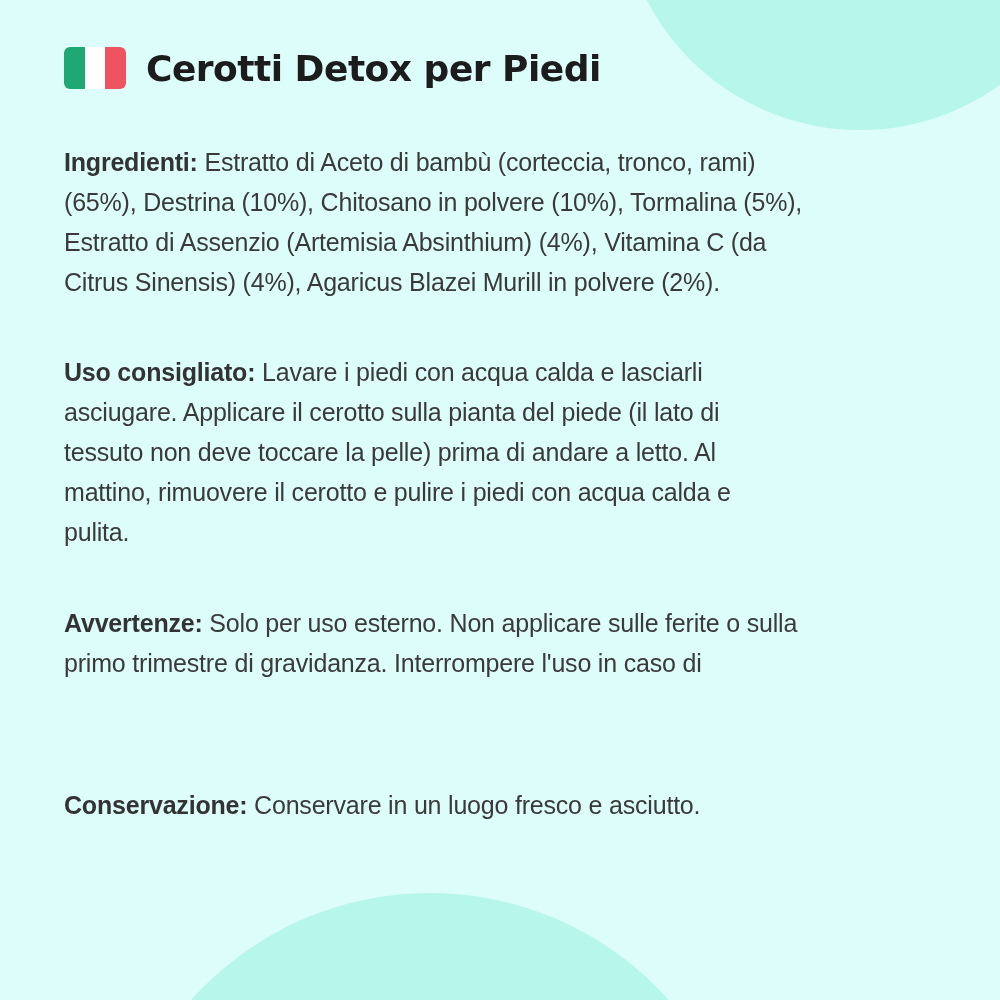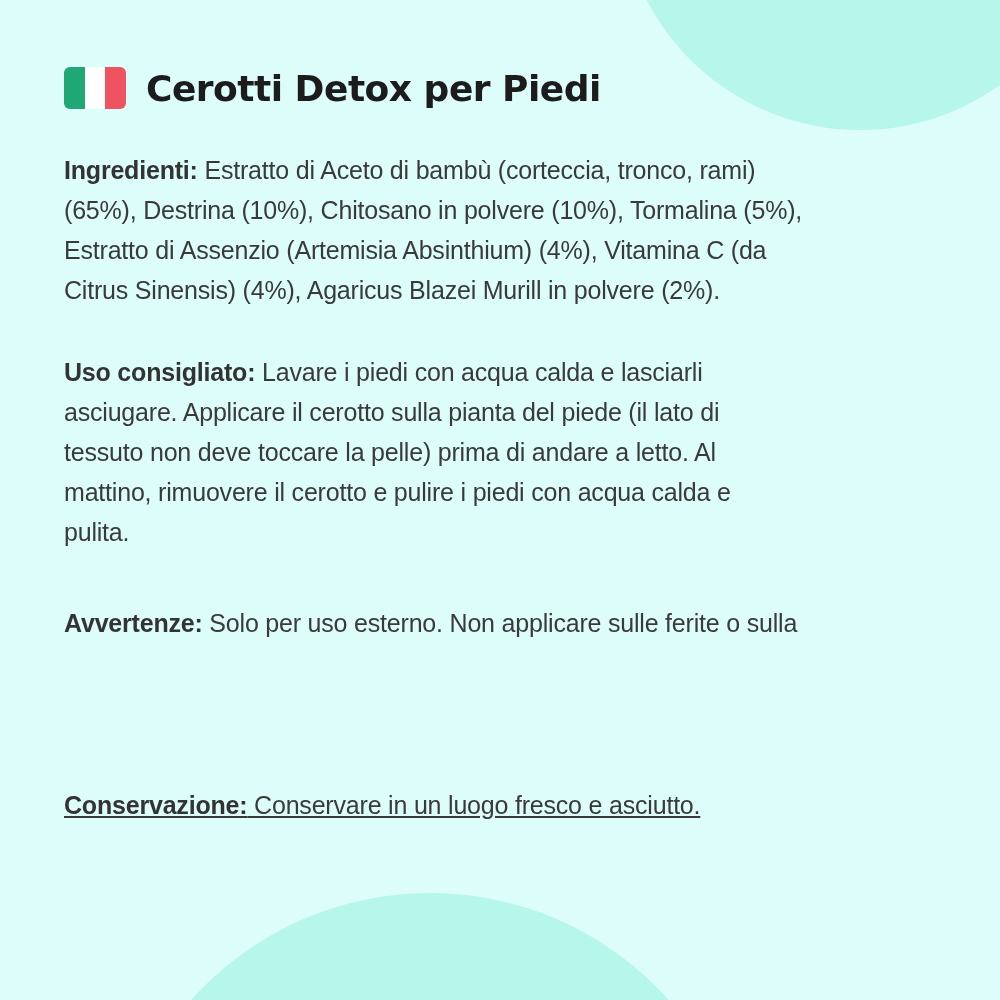--- a/index.html
+++ b/index.html
@@ -32,21 +32,20 @@
       left: 110px;
       top: 893px;
     }
     .header {
       position: absolute;
       left: 64px;
       top: 40px;
       display: flex;
       align-items: center;
       height: 56px;
-      margin-top: 20px;
     }
     .flag {
       width: 62px;
       height: 42px;
       border-radius: 6px;
       overflow: hidden;
       display: flex;
       margin-right: 20px;
     }
     .flag span { flex: 1; display: block; }
@@ -63,24 +62,24 @@
       width: 880px;
       font-size: 25px;
       line-height: 40px;
       letter-spacing: -0.2px;
     }
     .section .label {
       font-weight: bold;
       color: #333;
     }
     .line { display: block; white-space: nowrap; }
-    #sec-ingredienti { top: 150px; }
+    #sec-ingredienti { top: 142px; }
     #sec-uso { top: 352px; }
     #sec-avvertenze { top: 558px; margin-top: 45px; }
-    #sec-conservazione { top: 785px; text-decoration: underline; }
+    #sec-conservazione { top: 785px; }
   </style>
 </head>
 <body>
 
 <div class="blob blob-top"></div>
 <div class="blob blob-bottom"></div>
 
 <div class="header">
   <div class="flag">
     <span style="background:#1fa774"></span>
@@ -100,17 +99,18 @@
 <div class="section" id="sec-uso">
   <span class="line"><span class="label">Uso consigliato:</span><span> Lavare i piedi con acqua calda e lasciarli</span></span>
   <span class="line">asciugare. Applicare il cerotto sulla pianta del piede (il lato di</span>
   <span class="line">tessuto non deve toccare la pelle) prima di andare a letto. Al</span>
   <span class="line">mattino, rimuovere il cerotto e pulire i piedi con acqua calda e</span>
   <span class="line">pulita.</span>
 </div>
 
 <div class="section" id="sec-avvertenze">
   <span class="line"><span class="label">Avvertenze:</span><span> Solo per uso esterno. Non applicare sulle ferite o sulla</span></span>
+  <span class="line">primo trimestre di gravidanza. Interrompere l'uso in caso di</span>
 </div>
 
 <div class="section" id="sec-conservazione">
   <span class="line"><span class="label">Conservazione:</span><span> Conservare in un luogo fresco e asciutto.</span></span>
 </div>
 
 </body></html>

